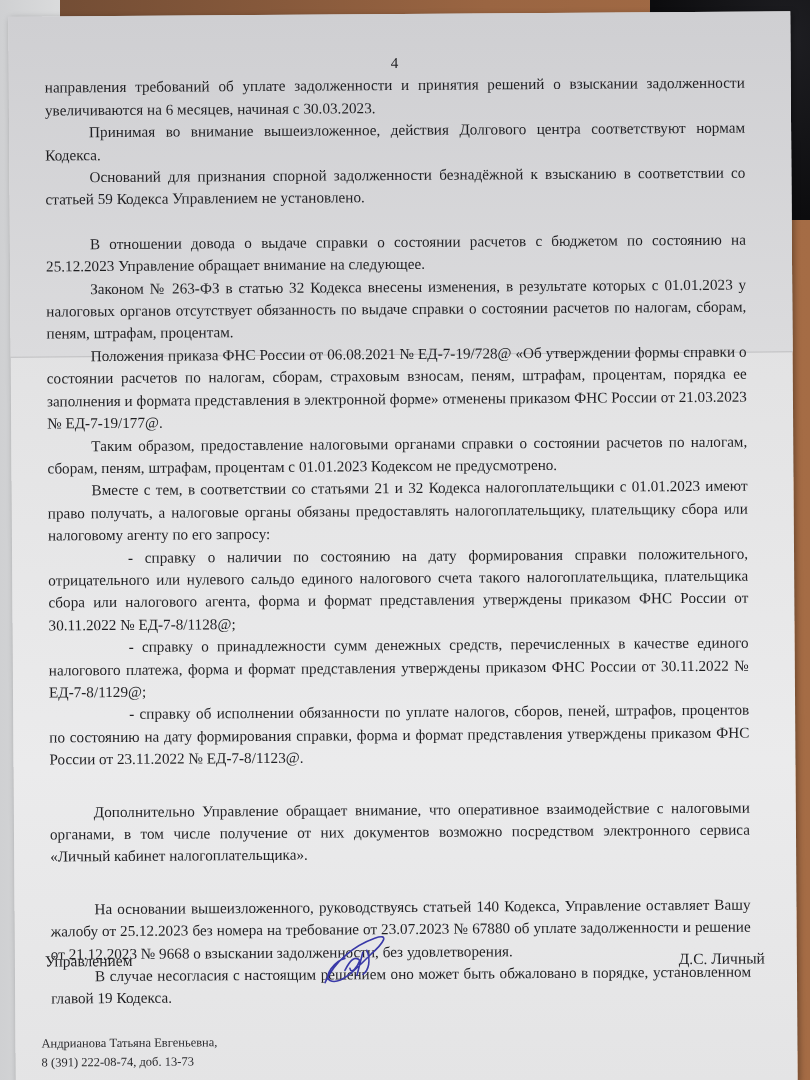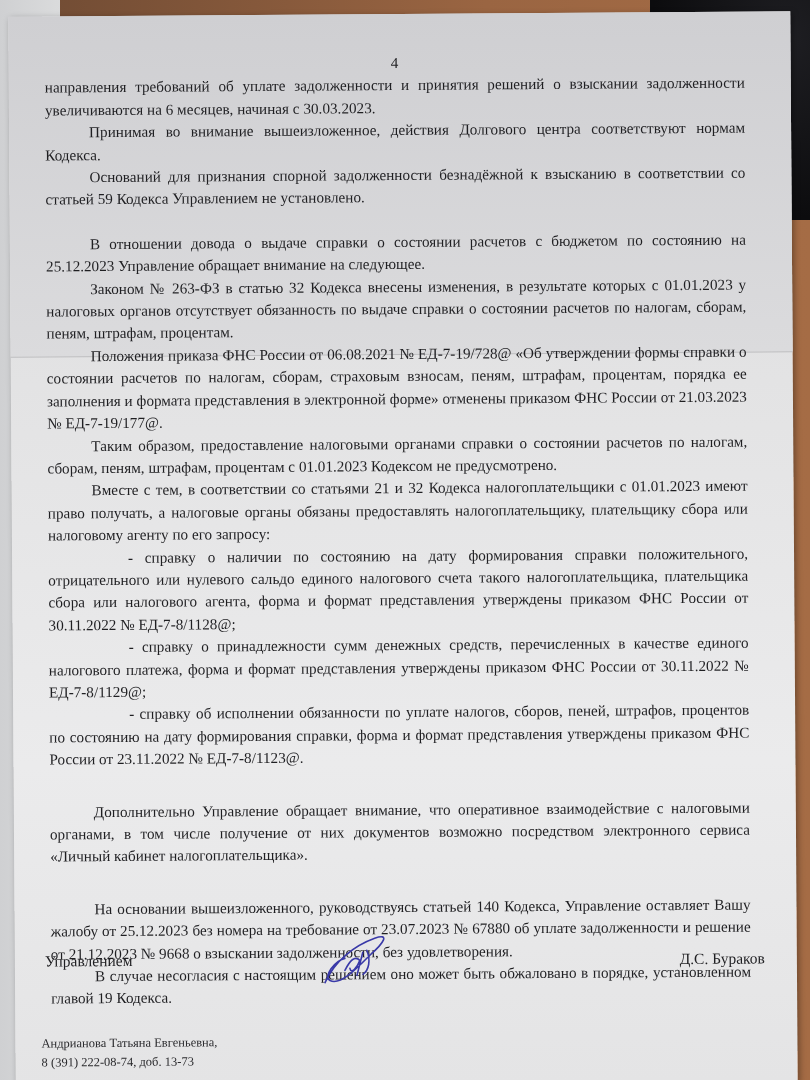--- a/index.html
+++ b/index.html
@@ -82,20 +82,20 @@
     <div class="gap-lg"></div>
     <p class="p">На основании вышеизложенного, руководствуясь статьей 140 Кодекса, Управление оставляет Вашу жалобу от 25.12.2023 без номера на требование от 23.07.2023 № 67880 об уплате задолженности и решение от 21.12.2023 № 9668 о взыскании задолженности, без удовлетворения.</p>
     <p class="p">В случае несогласия с настоящим решением оно может быть обжаловано в порядке, установленном главой 19 Кодекса.</p>
   </div>
 
   <div class="sig-row">
     <span class="sig-role">Управлением</span>
     <svg class="sig-mark" viewBox="0 0 90 60">
       <path d="M10 52 C 20 30, 40 15, 60 8 C 75 3, 70 12, 55 25 C 40 40, 25 55, 15 50 C 8 46, 20 30, 30 28 M 30 40 C 35 30, 40 25, 45 30 C 42 38, 36 44, 35 38 M 48 22 L 42 45 M 52 20 C 56 30, 54 40, 48 44" fill="none" stroke="#3a3aa8" stroke-width="1.6" stroke-linecap="round"></path>
     </svg>
-    <span class="sig-name">Д.С. Бураков</span>
+    <span class="sig-name">Д.С. Личный</span>
   </div>
 
   <div class="contact">
     <div>Андрианова Татьяна Евгеньевна,</div>
     <div>8 (391) 222-08-74, доб. 13-73</div>
   </div>
 </div>
 
 </body></html>

